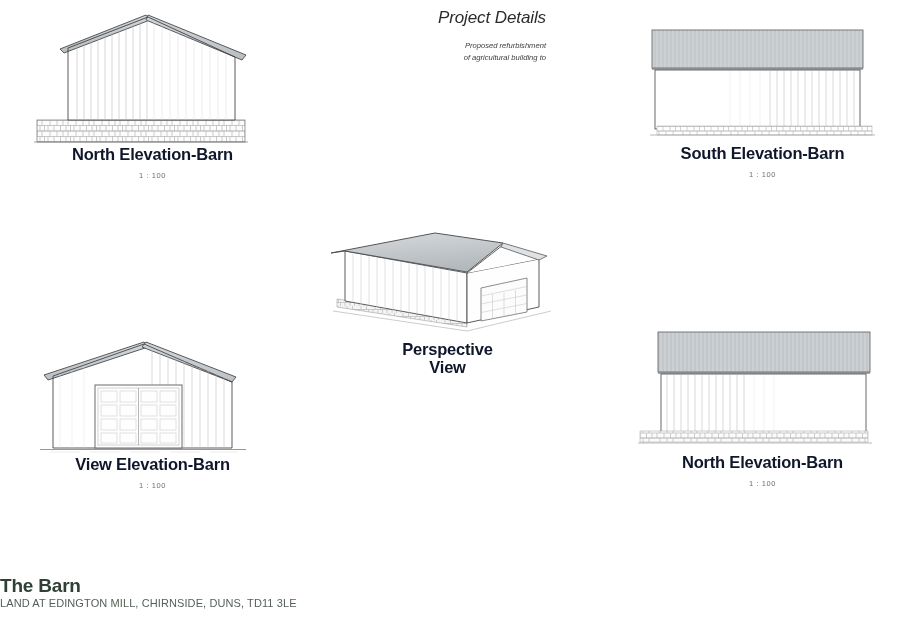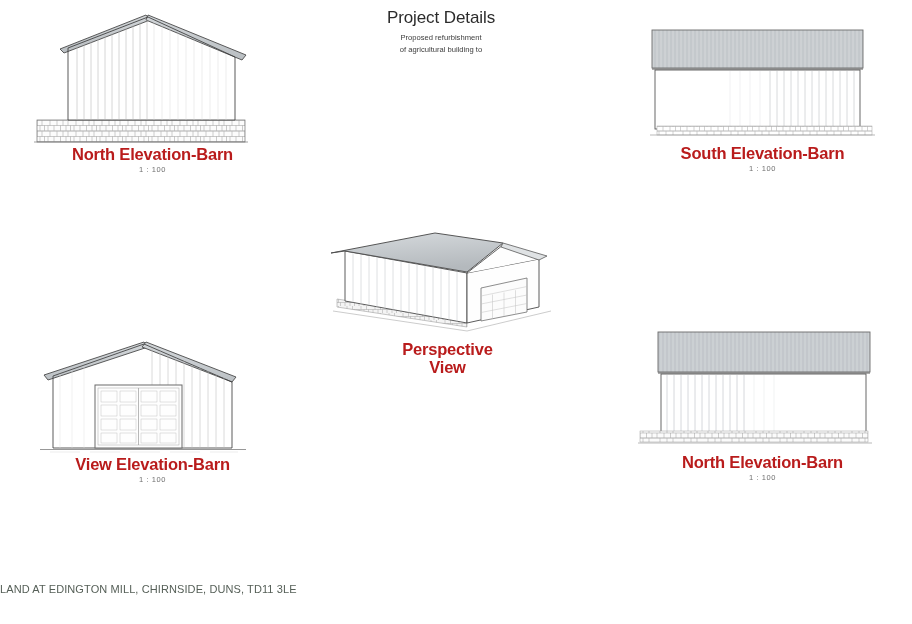--- a/index.html
+++ b/index.html
@@ -28,69 +28,69 @@
     position: absolute;
   }
   .dwg-canvas {
     display: block;
   }
   .dwg-title {
     text-align: center;
     font-weight: bold;
     font-size: 16.5px;
     letter-spacing: -0.2px;
-    color: #b91c1c;
+    color: #0f172a;
     white-space: pre-line;
     line-height: 1.12;
   }
   .dwg-scale {
     text-align: center;
     font-size: 7.5px;
     color: #6f6f6f;
     letter-spacing: 0.6px;
-    margin-top: 2px;
+    margin-top: 8px;
   }
 
   
   .project-details {
     position: absolute;
     left: 336px;
     top: 8px;
     width: 210px;
-    text-align: center;
+    text-align: right;
+    font-style: italic;
   }
   .pd-heading {
     font-size: 17px;
     color: #2b2b2b;
     font-weight: normal;
     letter-spacing: -0.1px;
   }
   .pd-sub {
-    margin-top: 4px;
+    margin-top: 12px;
     font-size: 7.6px;
     line-height: 1.55;
     color: #3c3c3c;
     white-space: pre-line;
   }
 
   
   .title-block {
     position: absolute;
     left: 0;
     top: 575px;
     width: 460px;
   }
   .tb-name {
     font-size: 19px;
     font-weight: bold;
     color: #2f4136;
     letter-spacing: -0.2px;
   }
   .tb-address {
-    margin-top: 8px;
     font-size: 11px;
     color: #555f57;
     letter-spacing: 0.1px;
   }
 </style>
 </head>
 <body>
 
 <div class="sheet">
 
@@ -408,16 +408,17 @@
       </g>
 
       <rect x="10" y="113" width="228" height="11" fill="url(#stoneW)" stroke="#949494" stroke-width="0.45"></rect>
       <line x1="8" y1="125" x2="242" y2="125" stroke="#8a8a8a" stroke-width="0.6"></line>
     </svg>
     <div class="dwg-title">North Elevation-Barn</div>
     <div class="dwg-scale">1 : 100</div>
   </div>
 
   <div class="title-block">
+    <div class="tb-name">The Barn</div>
     <div class="tb-address">LAND AT EDINGTON MILL, CHIRNSIDE, DUNS, TD11 3LE</div>
   </div>
 
 </div>
 
 </body></html>

